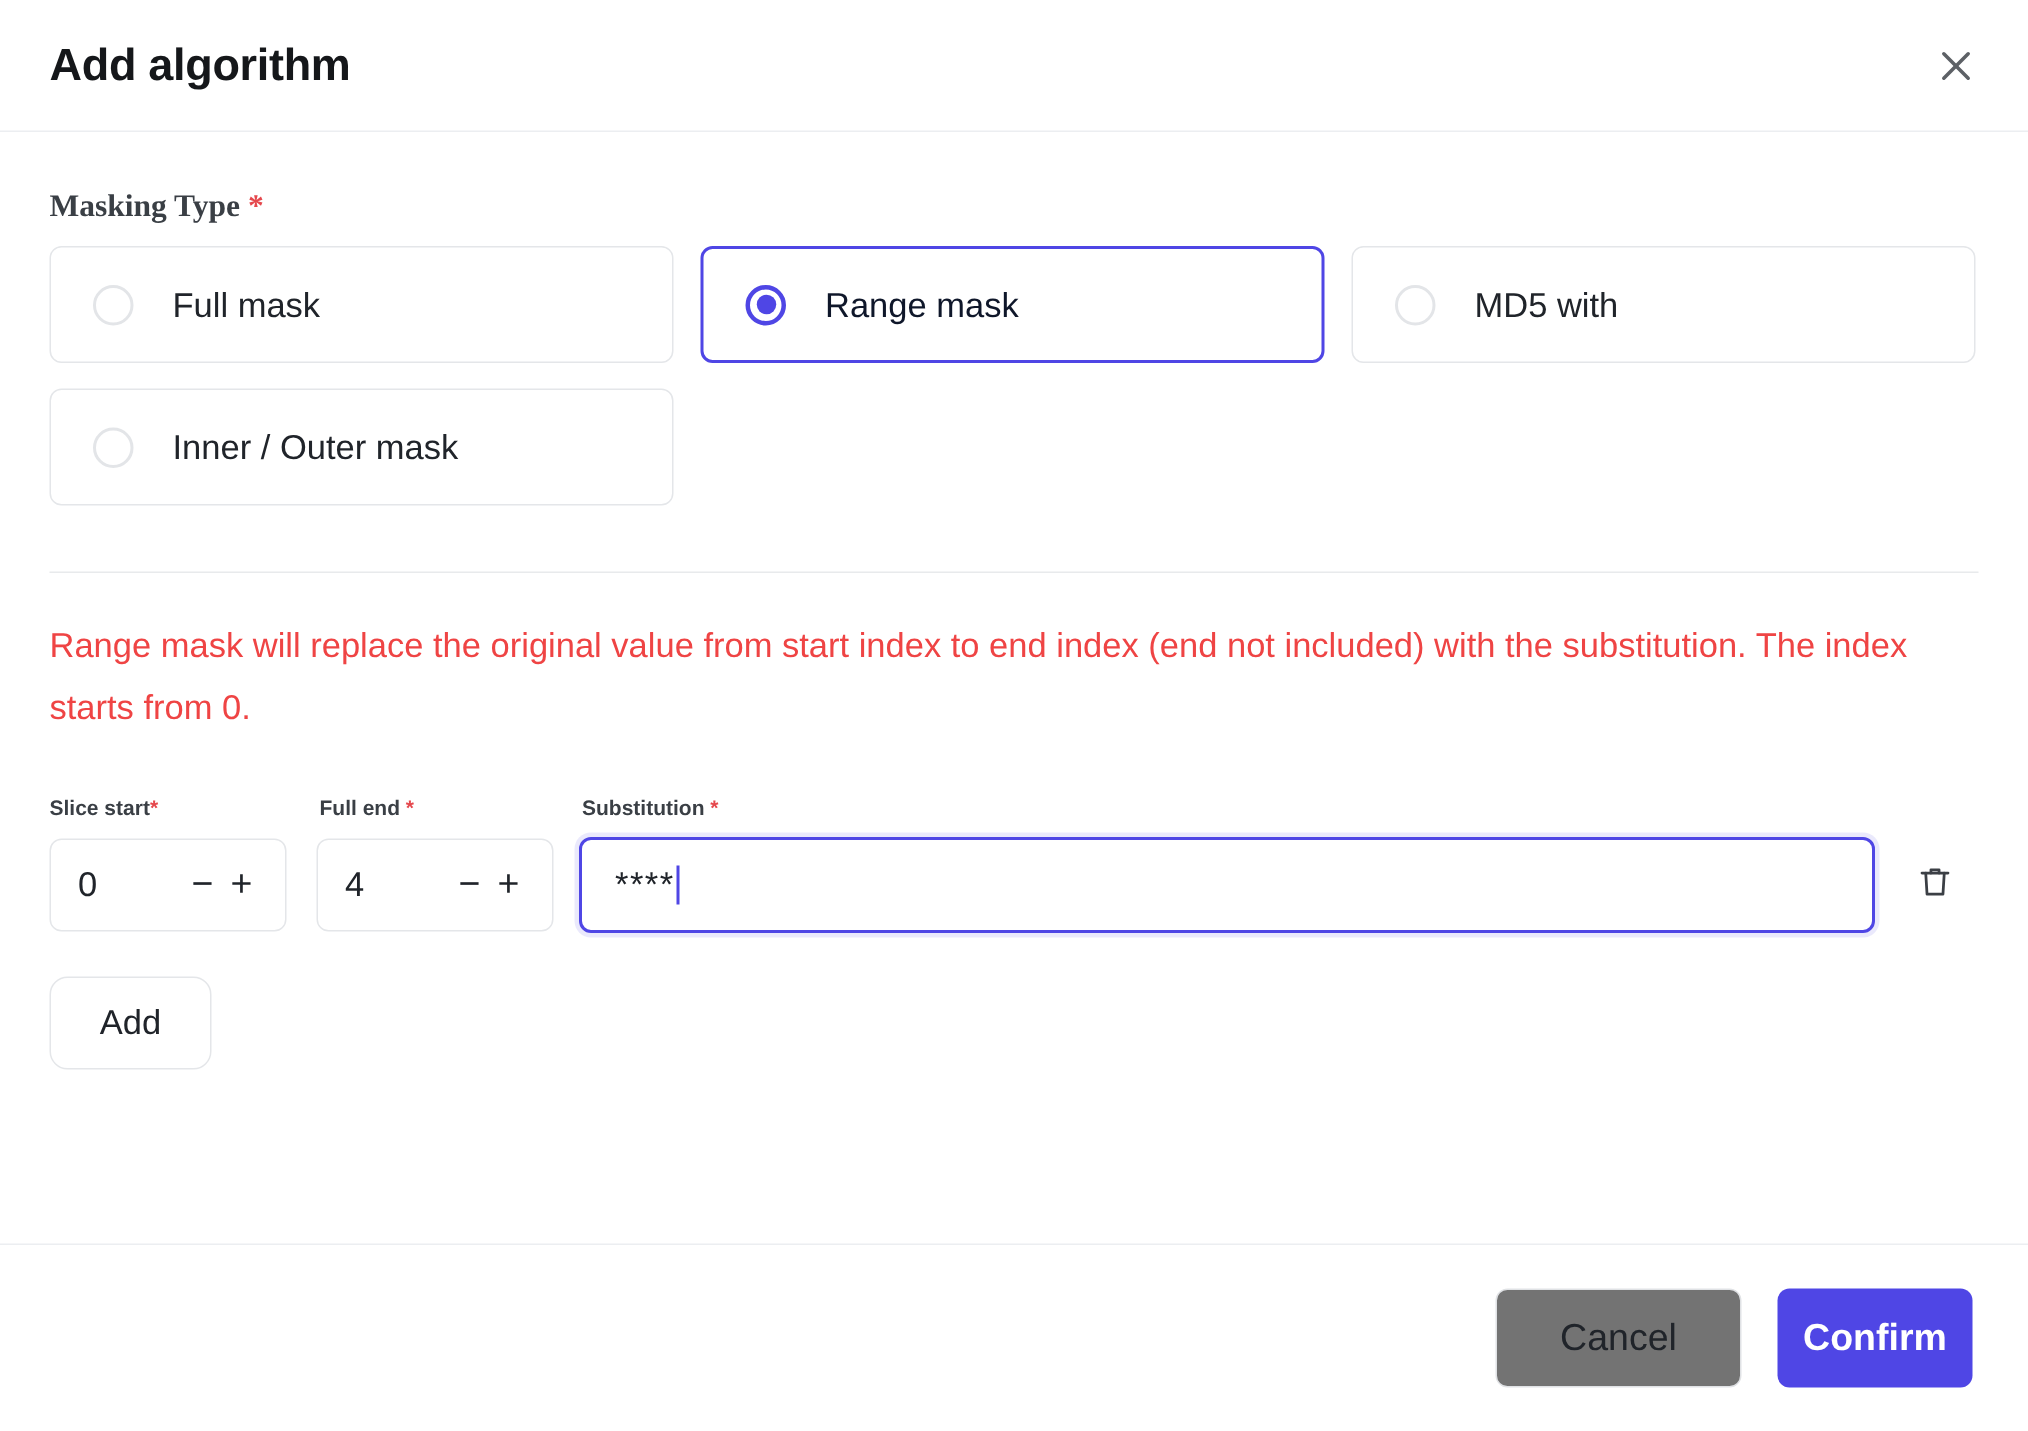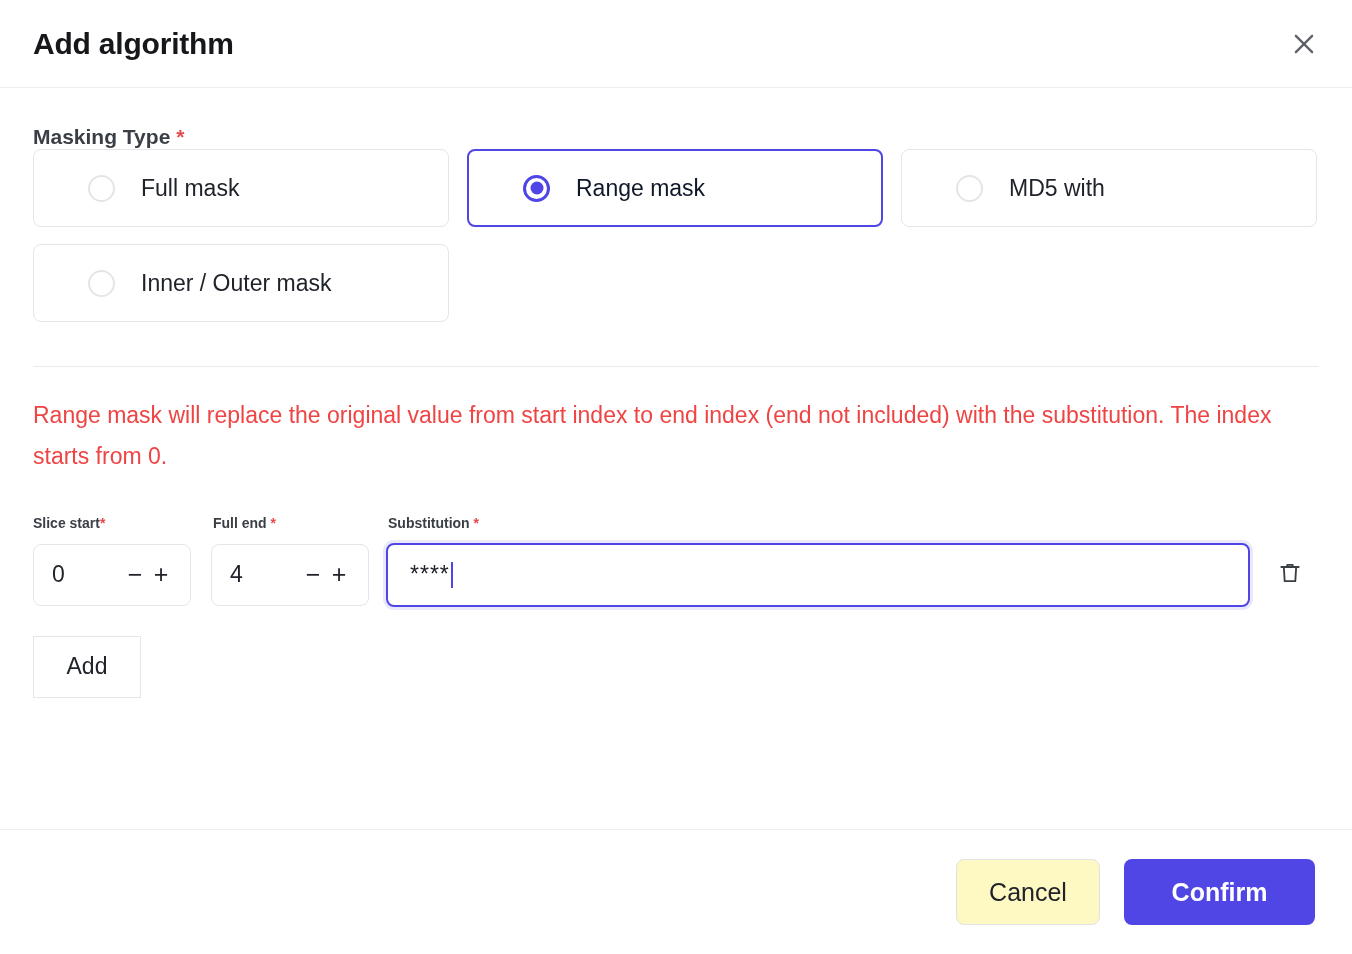--- a/index.html
+++ b/index.html
@@ -46,39 +46,41 @@
   
   .dlg-body {
     padding: 0 33px;
   }
 
   .field-label {
     font-size: 21px;
     font-weight: 600;
     color: #3a3f45;
     margin-top: 37px;
+    margin-bottom: 14px;
     display: block;
+    font-family: Liberation Serif, serif;
   }
   .req { color: #e5484d; font-weight: 600; }
 
   .radio-grid {
     display: flex;
     flex-wrap: wrap;
     gap: 17px 18px;
     width: 1286px;
   }
   .radio-card {
     width: 416px;
     height: 78px;
     border: 1px solid #e4e6e9;
     border-radius: 8px;
     background: #fff;
     display: flex;
     align-items: center;
-    padding-left: 54px;
+    padding-left: 28px;
     gap: 26px;
     cursor: pointer;
     font-size: 23px;
     color: #20242a;
   }
   .radio-card.selected {
     border: 2px solid #4f46e5;
     color: #0f172a;
   }
   .radio-dot {
@@ -199,21 +201,21 @@
     display: flex; align-items: center; justify-content: center;
     cursor: pointer;
     background: none; border: none; padding: 0;
   }
 
   .add-btn {
     margin-top: 29px;
     width: 108px;
     height: 62px;
     border: 1px solid #e4e6e9;
-    border-radius: 0;
+    border-radius: 12px;
     background: #fff;
     font-size: 23px;
     color: #20242a;
     cursor: pointer;
     font-family: "Liberation Sans", sans-serif;
     display: flex; align-items: center; justify-content: center;
   }
 
   
   .dlg-footer {
@@ -222,31 +224,31 @@
     top: 829px;
     height: 125px;
     border-top: 1px solid #eceef1;
     display: flex;
     align-items: center;
     justify-content: flex-end;
     padding-right: 37px;
     gap: 24px;
   }
   .btn-cancel {
-    width: 144px; height: 66px;
+    width: 164px; height: 66px;
     border: 1px solid #e0e2e5;
     border-radius: 8px;
-    background: #fef9c3;
+    background: #737373;
     font-size: 25px;
     color: #20242a;
     cursor: pointer;
     font-family: "Liberation Sans", sans-serif;
   }
   .btn-confirm {
-    width: 191px; height: 66px;
+    width: 130px; height: 66px;
     border: none;
     border-radius: 8px;
     background: #4f46e5;
     font-size: 25px;
     color: #ffffff;
     font-weight: 600;
     cursor: pointer;
     font-family: "Liberation Sans", sans-serif;
   }
 </style>

